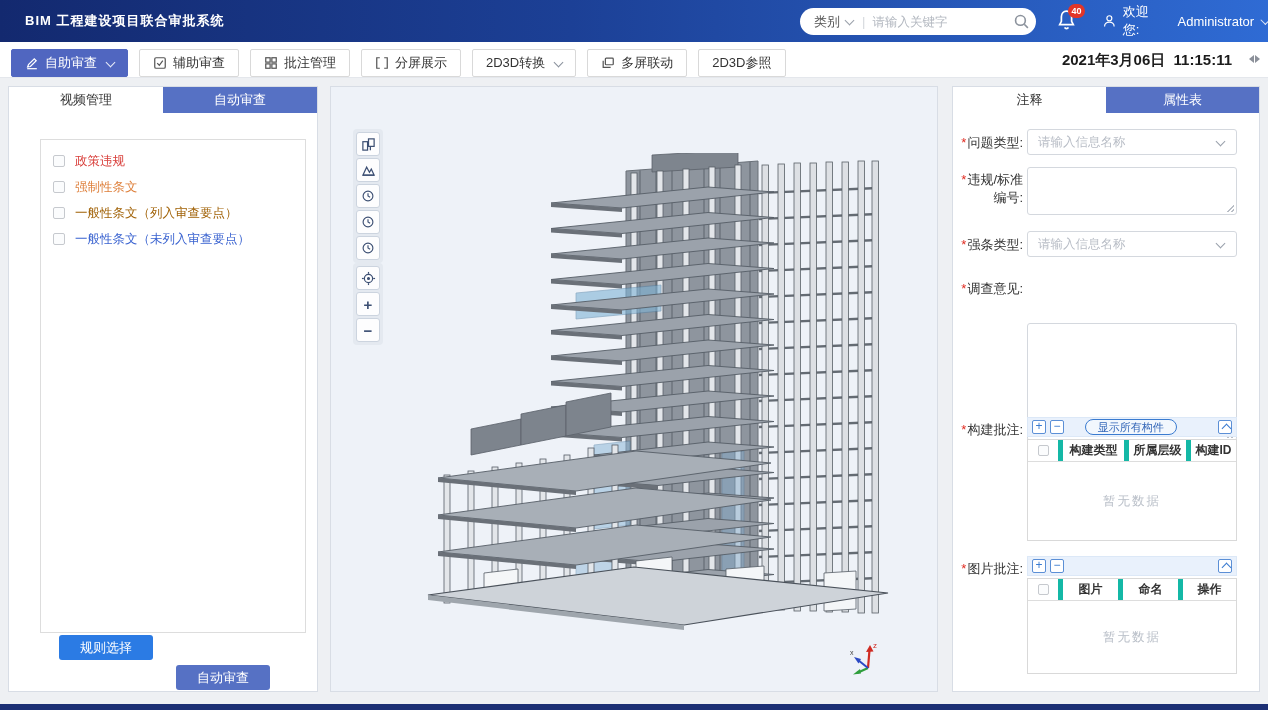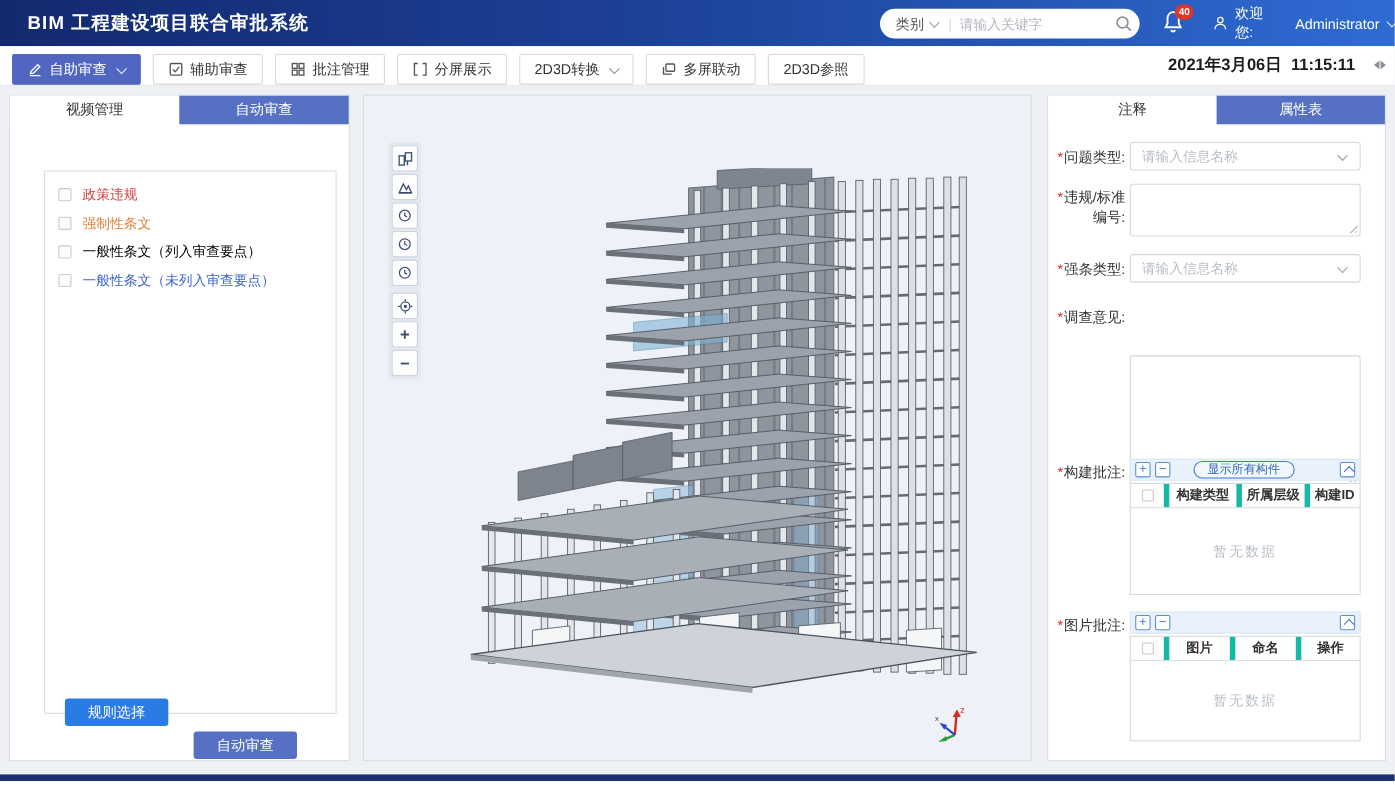--- a/index.html
+++ b/index.html
@@ -4,21 +4,21 @@
 <style>
   * { margin:0; padding:0; box-sizing:border-box; }
   html,body { width:1268px; height:714px; }
   body { font-family:"Liberation Sans","DejaVu Sans",sans-serif; background:#eef0f3; overflow:hidden; }
   .app { position:relative; width:1268px; height:714px; }
 
   
   .header { position:absolute; left:0; top:0; width:1268px; height:42px;
     background:linear-gradient(90deg,#13296f 0%,#1c4096 45%,#2f6bd4 100%); }
   .app-title { position:absolute; left:25px; top:0; line-height:42px; color:#fff;
-    font-size:17px; font-weight:bold; letter-spacing:1px; }
+    font-size:13px; font-weight:bold; letter-spacing:1px; }
   .search-pill { position:absolute; left:800px; top:8px; width:236px; height:27px;
     background:#fff; border-radius:14px; display:flex; align-items:center; }
   .search-cat { font-size:13px; color:#555; margin-left:14px; }
   .chev { display:inline-block; width:7px; height:7px; border-left:1.5px solid #9aa0aa;
     border-bottom:1.5px solid #9aa0aa; transform:rotate(-45deg); margin:0 0 2px 6px; }
   .search-divider { color:#d5d8dd; margin:0 7px 0 9px; font-size:13px; }
   .search-input { border:none; outline:none; flex:1; font-size:12.5px; color:#333;
     font-family:inherit; background:transparent; min-width:0; }
   .search-input::placeholder { color:#b3b8c0; }
   .search-btn { width:30px; height:27px; display:flex; align-items:center; justify-content:center; cursor:pointer; }
@@ -47,21 +47,21 @@
   .tri-r { width:0; height:0; border-top:4px solid transparent; border-bottom:4px solid transparent; border-left:5px solid #8b9099; }
 
   
   .panel { position:absolute; background:#fff; border:1px solid #d8dde5; }
   .tabbar { position:absolute; left:0; top:0; width:100%; height:26px; display:flex; }
   .tab { flex:1; text-align:center; line-height:26px; font-size:13px; color:#333; background:#fff; cursor:pointer; }
   .tab.blue { background:#5671c4; color:#fff; }
 
   
   .left-panel { left:8px; top:86px; width:310px; height:606px; }
-  .rule-box { position:absolute; left:31px; top:68px; width:266px; height:494px; border:1px solid #ddd; background:#fff; }
+  .rule-box { position:absolute; left:31px; top:52px; width:266px; height:494px; border:1px solid #ddd; background:#fff; }
   .rule-item { display:flex; align-items:center; height:26px; margin:0 0 0 12px; cursor:pointer; }
   .rule-item:first-child { margin-top:8px; }
   .cbx { width:12px; height:12px; border:1px solid #c6c9ce; border-radius:2px; background:#fbfcfd; flex:none; }
   .rule-label { font-size:12.5px; margin-left:10px; }
   .lp-btn { position:absolute; width:94px; height:25px; border:none; border-radius:3px; color:#fff;
     font-size:13px; font-family:inherit; cursor:pointer; }
   .lp-btn.bright { left:50px; top:548px; background:#2b7be4; }
   .lp-btn.indigo { left:167px; top:578px; background:#5671c4; }
 
   
@@ -225,21 +225,21 @@
       <div class="rule-item">
         <span class="cbx"></span>
         <span class="rule-label" style="color: rgb(217, 65, 61);">政策违规</span>
       </div>
       <div class="rule-item">
         <span class="cbx"></span>
         <span class="rule-label" style="color: rgb(222, 127, 58);">强制性条文</span>
       </div>
       <div class="rule-item">
         <span class="cbx"></span>
-        <span class="rule-label" style="color: #000000;">一般性条文（列入审查要点）</span>
+        <span class="rule-label" style="color: #a16207;">一般性条文（列入审查要点）</span>
       </div>
       <div class="rule-item">
         <span class="cbx"></span>
         <span class="rule-label" style="color: rgb(58, 99, 208);">一般性条文（未列入审查要点）</span>
       </div>
     </div>
 
     <button class="lp-btn bright">规则选择</button>
     <button class="lp-btn indigo">自动审查</button>
   </div>

